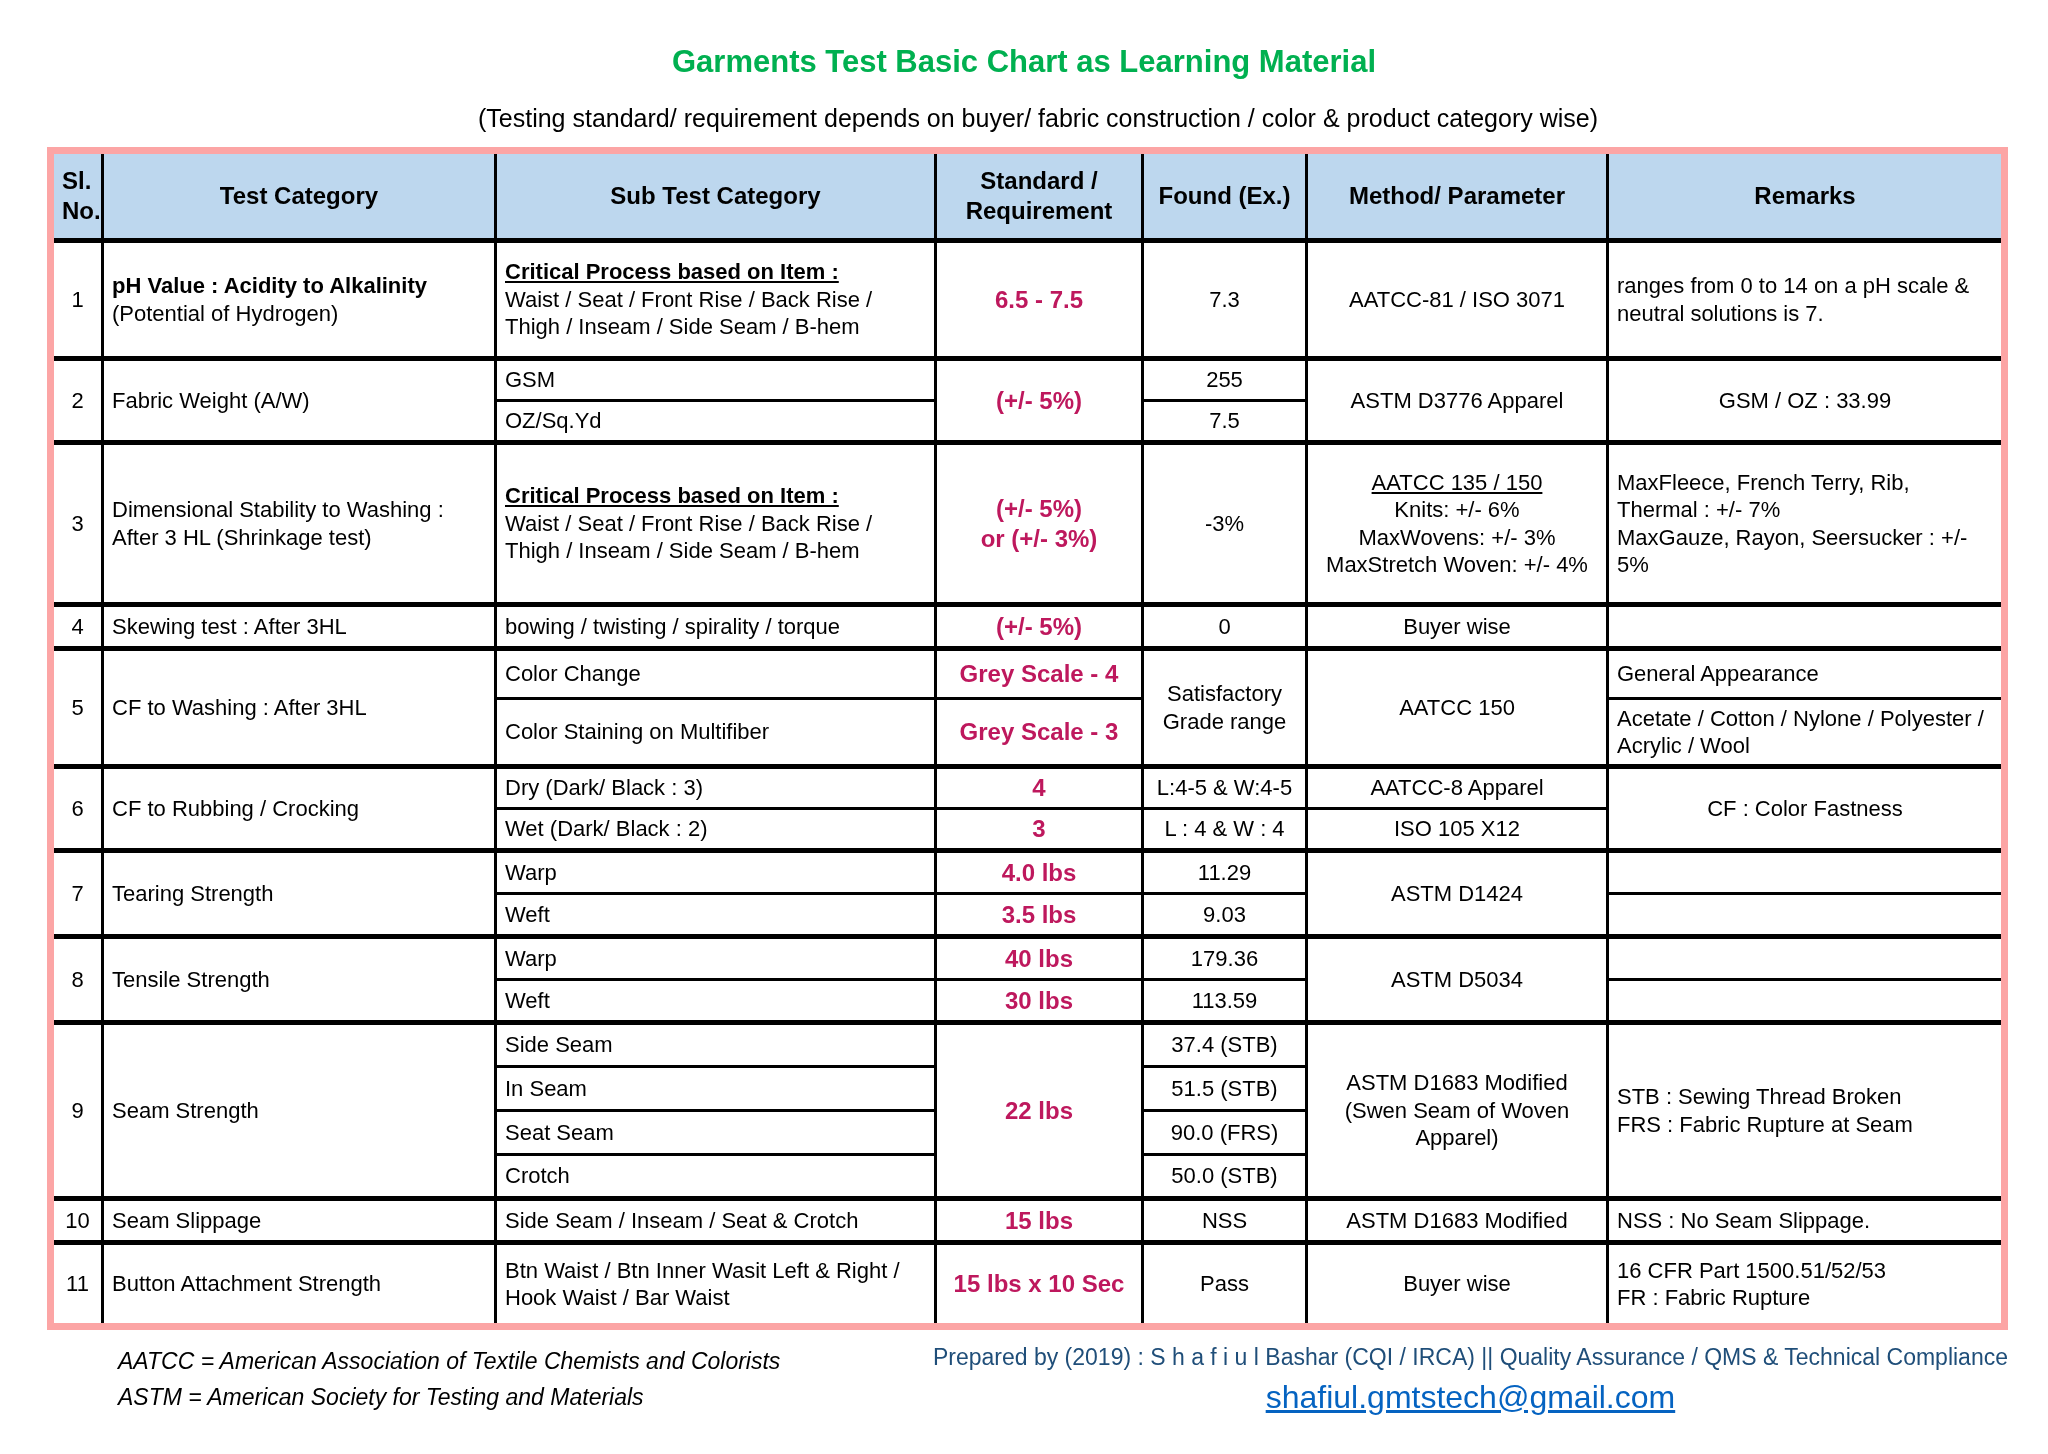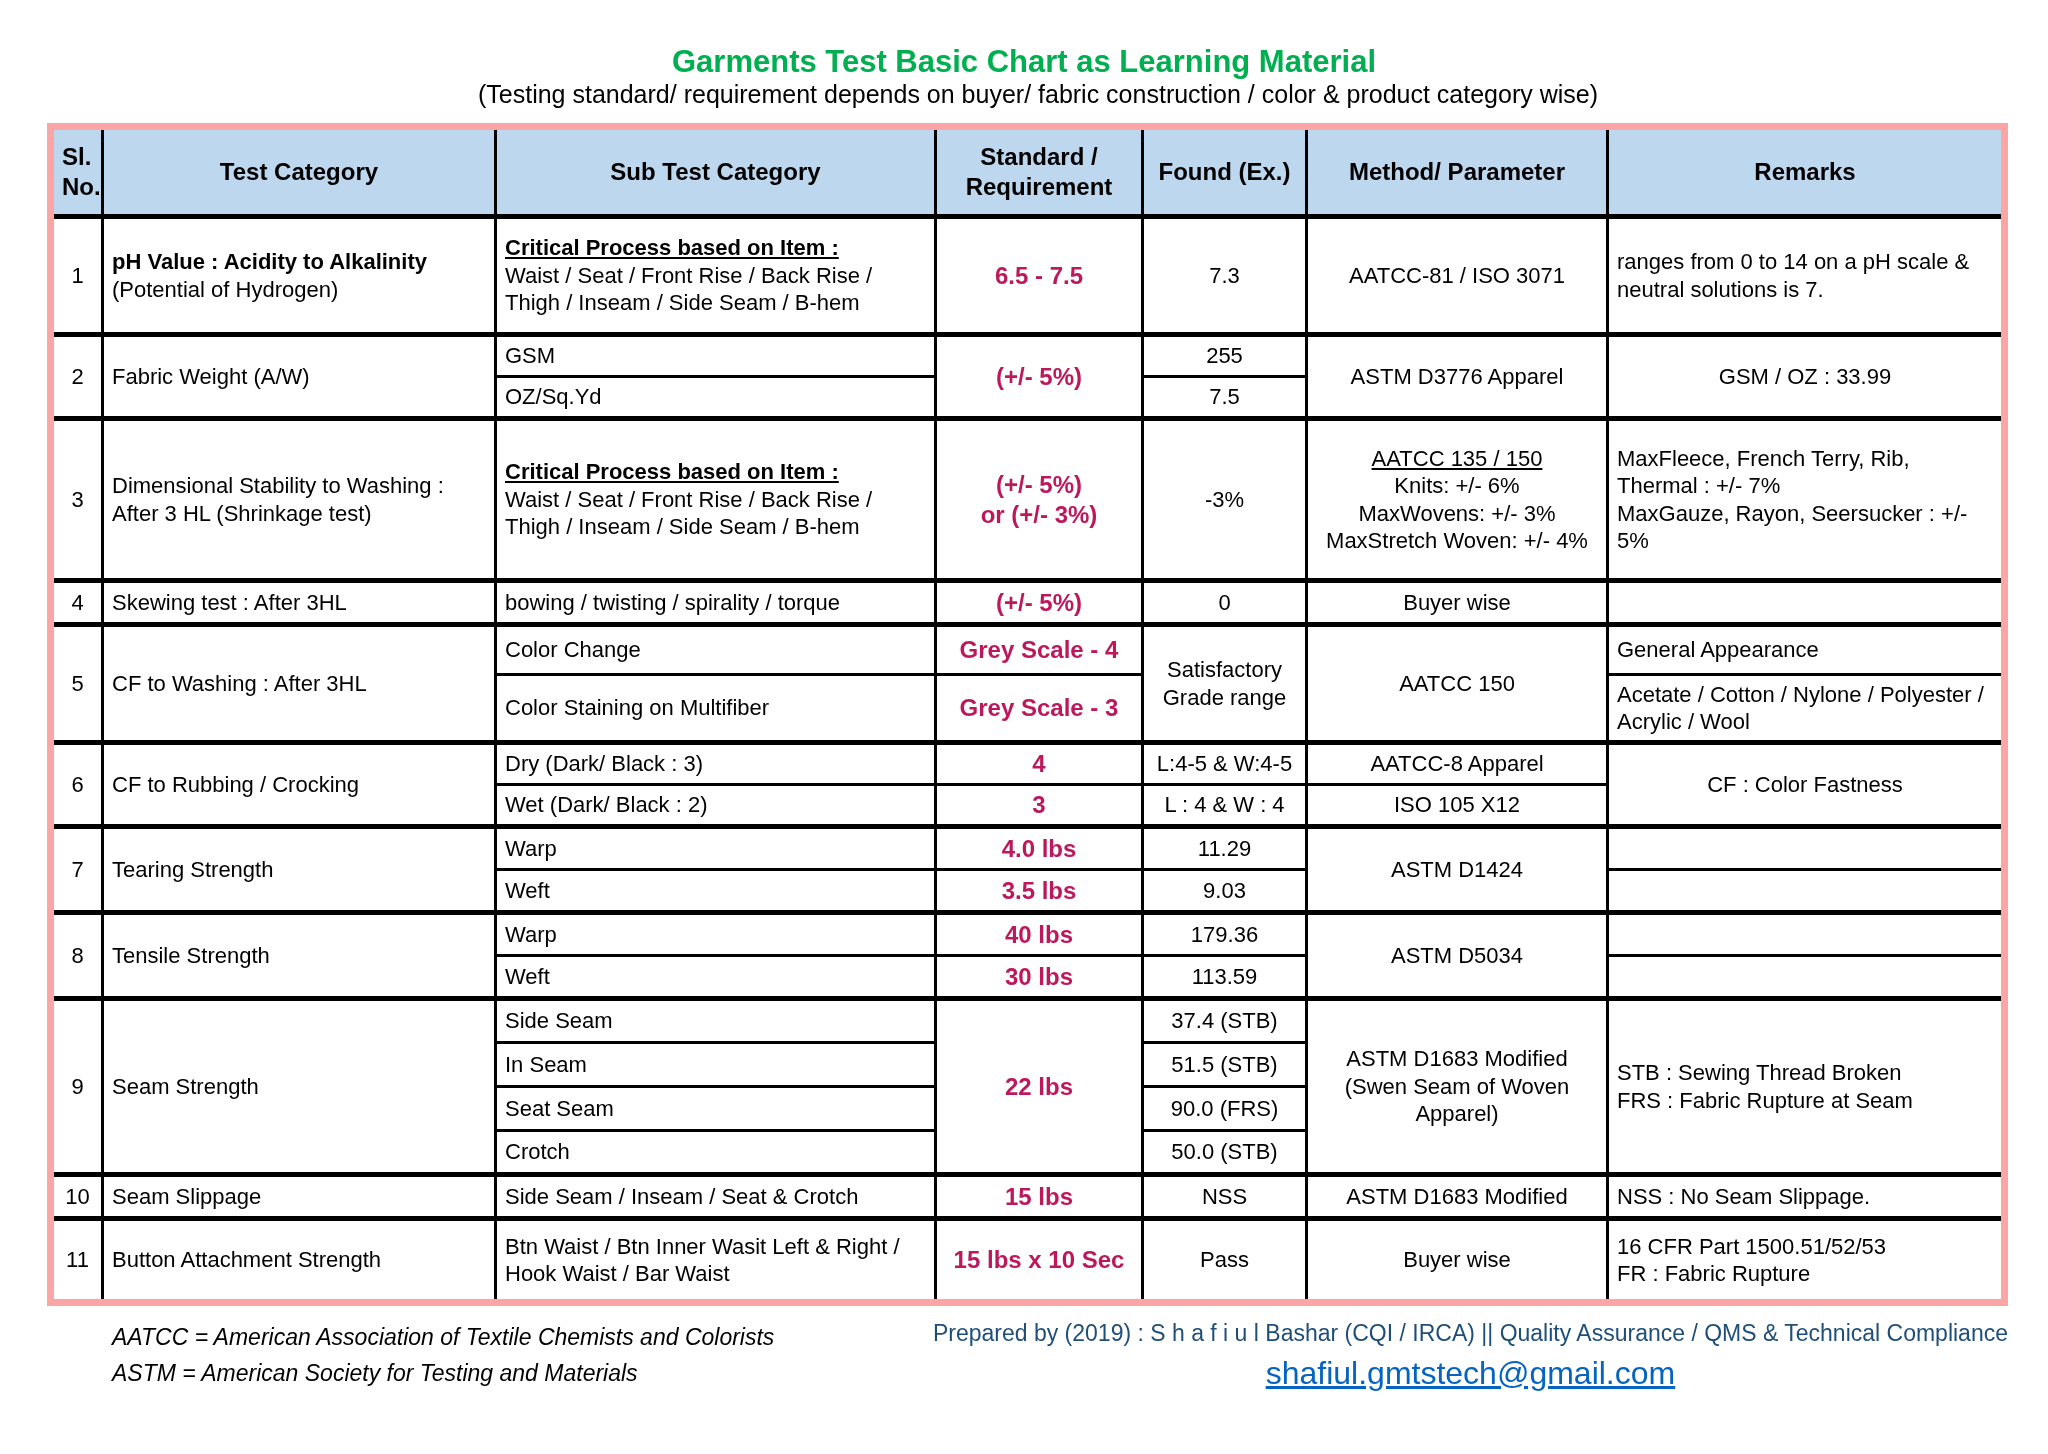--- a/index.html
+++ b/index.html
@@ -1,31 +1,31 @@
 <!DOCTYPE html>
 <html><head>
 <meta charset="utf-8">
 <style>
   html,body{margin:0;padding:0;background:#ffffff;}
   body{width:2048px;height:1454px;position:relative;font-family:"Liberation Sans",sans-serif;color:#000;}
   .title{margin-top:44px;text-align:center;font-size:31px;font-weight:bold;color:#00B050;}
-  .subtitle{margin-top:0;text-align:center;font-size:25px;color:#000;padding-left:28px;}
+  .subtitle{margin-top:24px;text-align:center;font-size:25px;color:#000;padding-left:28px;}
   table{border-collapse:collapse;table-layout:fixed;margin:14px 0 0 47px;width:1954px;border:7px solid #fca5a5;}
   th,td{border:3px solid #000;padding:2px 8px;font-size:22px;vertical-align:middle;overflow:hidden;line-height:1.25;}
   th{background:#BDD7EE;font-size:24px;font-weight:bold;text-align:center;border-bottom:5px solid #000;}
   th.lft{text-align:left;}
   tr.g td{border-top:5px solid #000;}
   .c{text-align:center;}
   .std{color:#be185d;font-weight:bold;text-align:center;font-size:24px;}
   .b{font-weight:bold;}
   .crit{font-weight:bold;text-decoration:underline;}
   .u{text-decoration:underline;}
   .rem{text-align:left;}
   .footer{display:flex;justify-content:space-between;align-items:flex-start;margin:14px 40px 0 112px;}
-  .foot-left{font-style:italic;font-size:23px;line-height:1.55;}
+  .foot-left{font-style:italic;font-size:23px;line-height:1.55;margin-left:6px;}
   .foot-right{text-align:center;font-size:23px;color:#1F4E79;}
   .email{display:inline-block;margin-top:8px;color:#0563C1;text-decoration:underline;cursor:pointer;font-size:32px;}
 </style>
 </head>
 <body>
 
 <div class="title">Garments Test Basic Chart as Learning Material</div>
 <div class="subtitle">(Testing standard/ requirement depends on buyer/ fabric construction / color &amp; product category wise)</div>
 
 <table>

